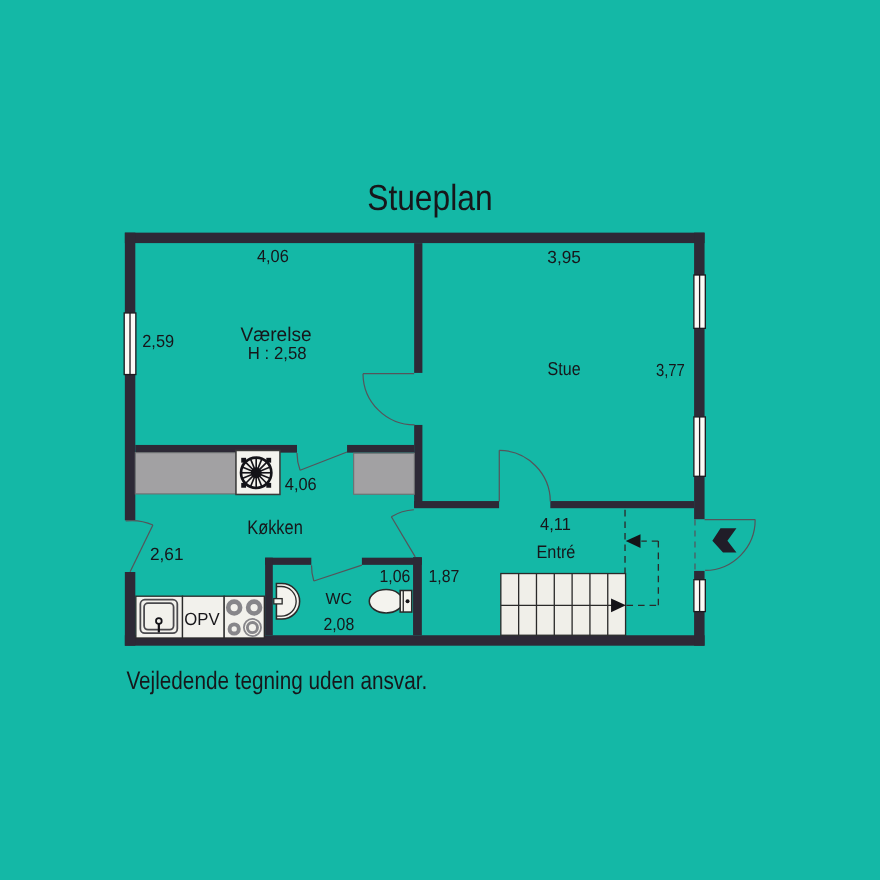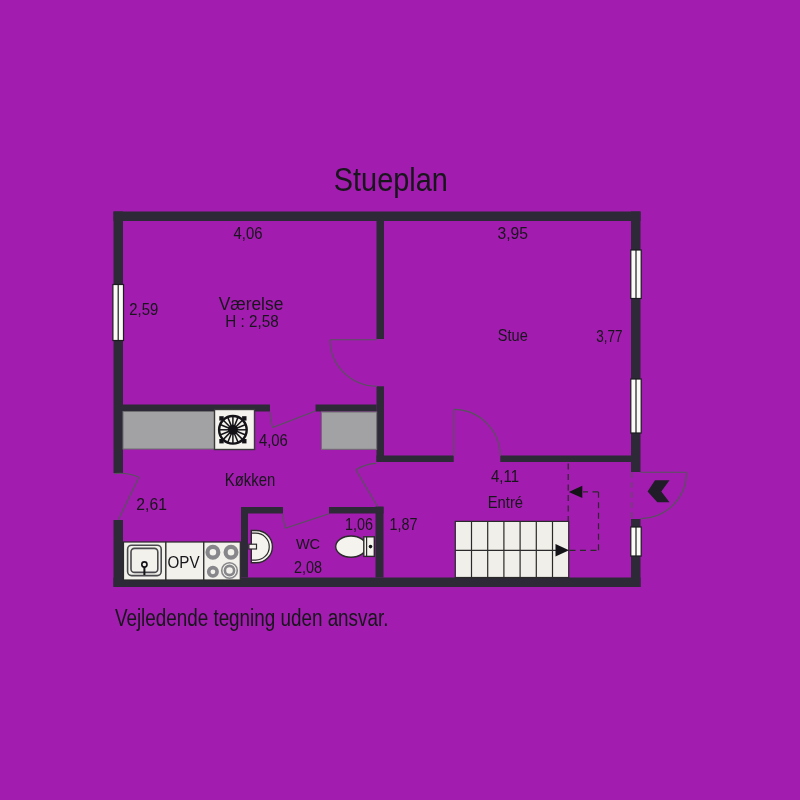--- a/index.html
+++ b/index.html
@@ -1,16 +1,16 @@
 <!DOCTYPE html>
 <html><head>
 <meta charset="utf-8">
 <style>
 html,body{margin:0;padding:0;background:#f0efe9;}
-#page{position:relative;width:800px;height:800px;background:#a21caf;overflow:hidden;}
+#page{position:relative;width:800px;height:800px;background:#14b8a6;overflow:hidden;}
 svg{position:absolute;left:0;top:0;}
 text{font-family:"Liberation Sans",sans-serif;fill:#17161a;}
 </style>
 </head>
 <body>
 <div id="page">
 <svg width="800" height="800" viewBox="0 0 800 800">
 
 <text transform="translate(390.8,191) scale(0.875,1)" text-anchor="middle" font-size="33">Stueplan</text>
 

